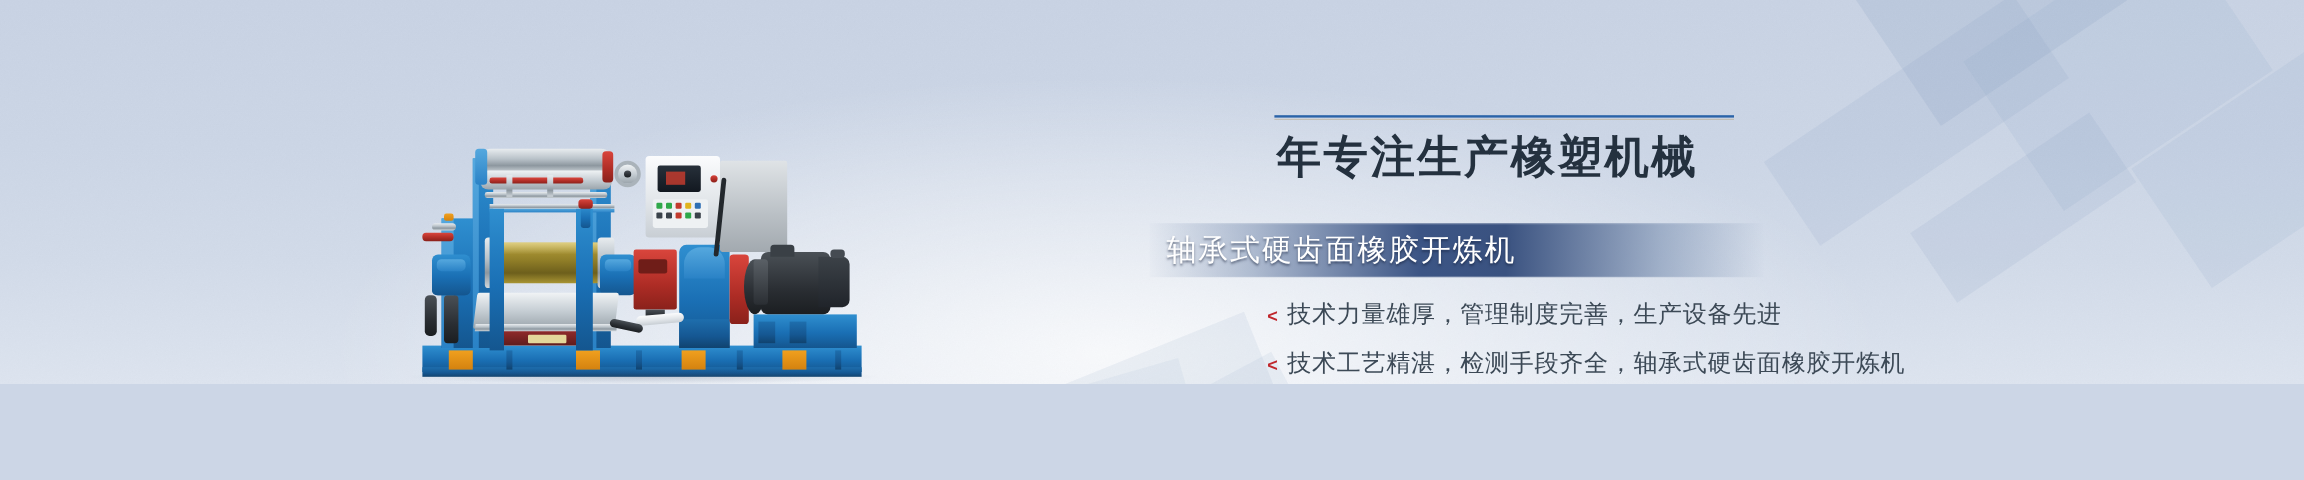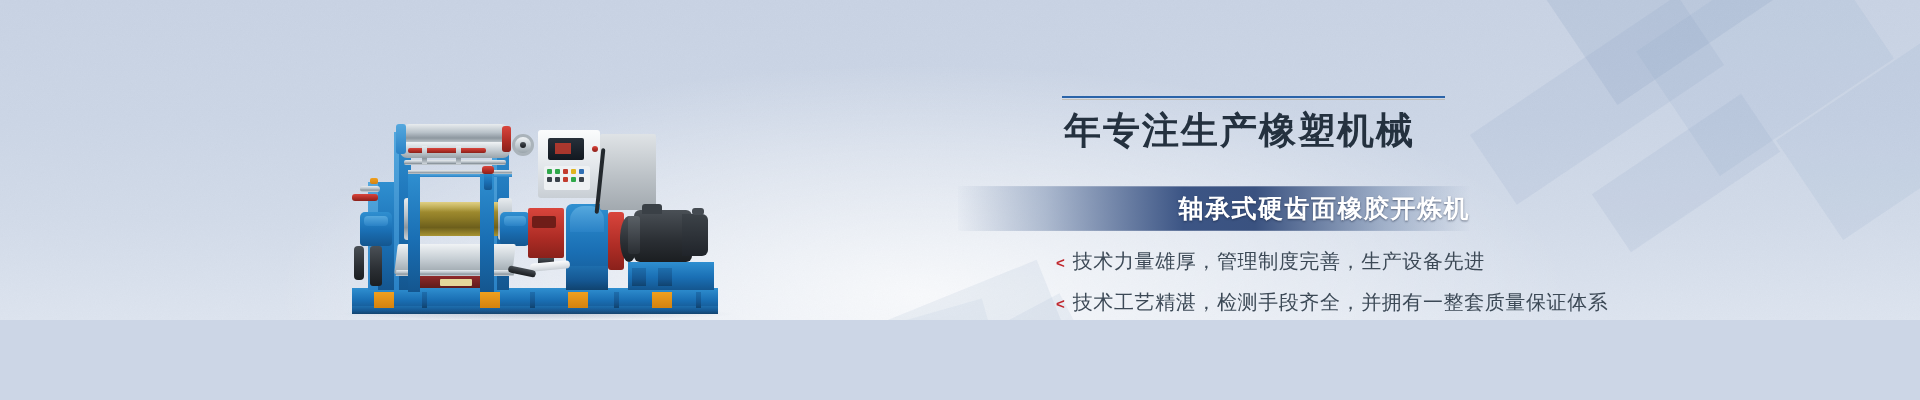--- a/index.html
+++ b/index.html
@@ -83,24 +83,24 @@
     content:""; position:absolute; left:0; right:0; top:0; height:1px;
     background:linear-gradient(90deg, rgba(255,255,255,0) 0%, rgba(255,255,255,0.30) 45%, rgba(255,255,255,0) 100%);
   }
   #subtitle-bar::after {
     content:""; position:absolute; left:0; right:0; bottom:0; height:1px;
     background:linear-gradient(90deg, rgba(255,255,255,0) 0%, rgba(255,255,255,0.22) 50%, rgba(255,255,255,0) 100%);
   }
   #subtitle {
     position:relative;
     width:100%;
-    text-align:right;
+    text-align:left;
     padding-left:14px;
     font-size:25px;
-    font-weight:bold;
+    font-weight:normal;
     color:#ffffff;
     letter-spacing:1.5px;
     text-shadow:0 1px 2px rgba(16,28,52,0.55);
     white-space:nowrap;
   }
 
   #bullets { position:absolute; left:-4px; top:152px; width:600px; }
   .bullet {
     display:flex;
     align-items:baseline;
@@ -290,18 +290,18 @@
       <div id="subtitle">轴承式硬齿面橡胶开炼机</div>
     </div>
 
     <div id="bullets">
       <div class="bullet">
         <span class="bullet-mark">&lt;</span>
         <span class="bullet-text">技术力量雄厚，管理制度完善，生产设备先进</span>
       </div>
       <div class="bullet">
         <span class="bullet-mark">&lt;</span>
-        <span class="bullet-text">技术工艺精湛，检测手段齐全，并拥有一整套质量保证体系</span>
+        <span class="bullet-text">技术工艺精湛，检测手段齐全，轴承式硬齿面橡胶开炼机</span>
       </div>
     </div>
 
   </div>
 </div>
 
 </body></html>

